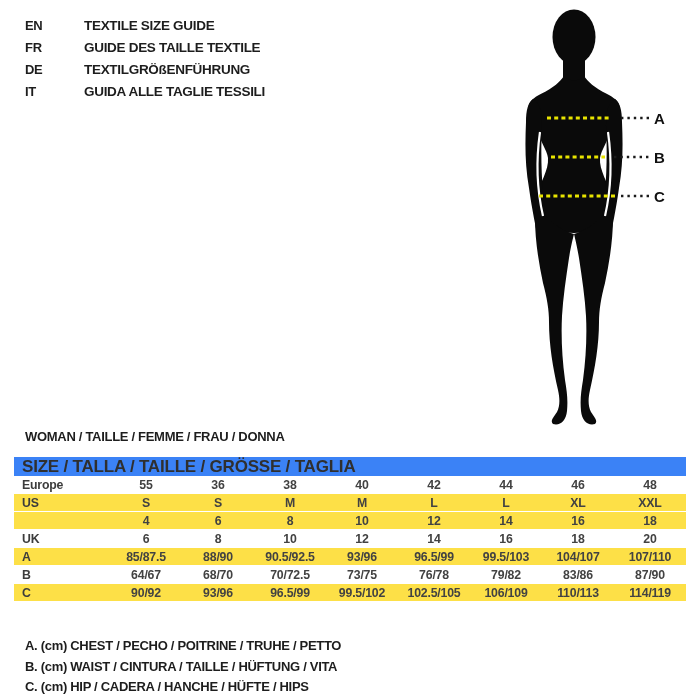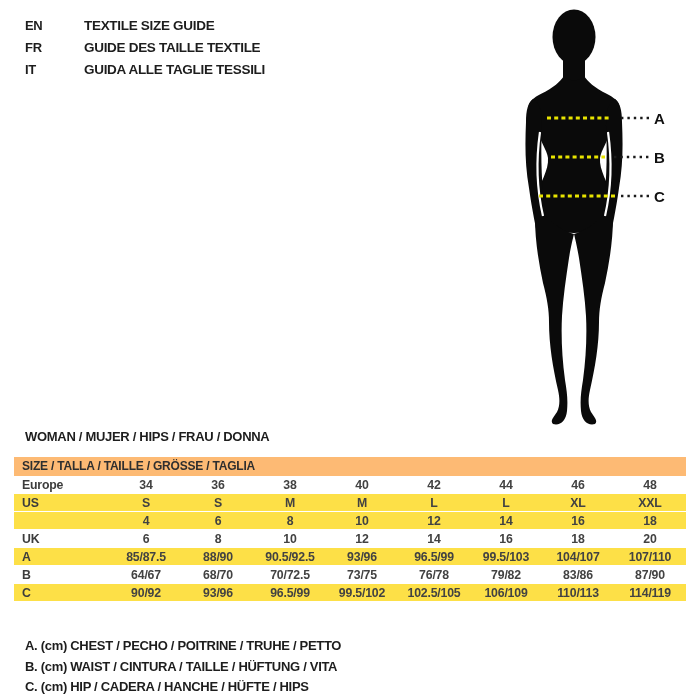--- a/index.html
+++ b/index.html
@@ -18,22 +18,22 @@
 
   
   .figure{position:absolute;left:490px;top:0;width:210px;height:430px;}
   .marker-label{font-family:"Liberation Sans","DejaVu Sans",sans-serif;font-size:15px;font-weight:700;fill:#111;}
 
   
   .gender-line{position:absolute;left:25px;top:429px;font-size:13px;font-weight:700;color:#1d1d1d;letter-spacing:-0.3px;}
 
   
   .table-wrap{position:absolute;left:14px;top:457px;width:672px;}
-  .table-header{height:19px;line-height:19px;background:#fdba74;color:#2f2f2f;
-    font-size:12px;font-weight:700;padding-left:8px;letter-spacing:-0.2px;box-sizing:border-box;}
+  .table-header{height:19px;line-height:19px;background:#3b82f6;color:#2f2f2f;
+    font-size:17px;font-weight:700;padding-left:8px;letter-spacing:-0.2px;box-sizing:border-box;}
   table.size-table{width:100%;border-collapse:separate;border-spacing:0;table-layout:fixed;}
   table.size-table td{
     height:17px;border-bottom:1px solid #ffffff;
     font-size:12.3px;font-weight:700;color:#424242;text-align:center;
     padding:0;letter-spacing:-0.2px;white-space:nowrap;overflow:hidden;
   }
   table.size-table td.rowlabel{text-align:left;padding-left:8px;color:#3c3c3c;}
   table.size-table col.lblcol{width:96px;}
   tr.shaded td{background:#fde047;}
   tr.plain td{background:#ffffff;}
@@ -43,20 +43,21 @@
   .legend-line{height:20.5px;line-height:20.5px;font-size:13px;font-weight:700;color:#1d1d1d;letter-spacing:-0.3px;white-space:nowrap;}
 </style>
 </head>
 <body>
 
 <div class="canvas">
 
   <div class="lang-list" id="langList">
       <div class="lang-row"><span class="lang-code">EN</span><span class="lang-title">TEXTILE SIZE GUIDE</span></div>
       <div class="lang-row"><span class="lang-code">FR</span><span class="lang-title">GUIDE DES TAILLE TEXTILE</span></div>
+      <div class="lang-row"><span class="lang-code">DE</span><span class="lang-title">TEXTILGRÖßENFÜHRUNG</span></div>
       <div class="lang-row"><span class="lang-code">IT</span><span class="lang-title">GUIDA ALLE TAGLIE TESSILI</span></div>
     </div>
 
   <svg class="figure" viewBox="0 0 210 430" xmlns="http://www.w3.org/2000/svg">
     <g fill="#0a0a0a" stroke="none">
 
       <ellipse cx="84" cy="37" rx="21.5" ry="27.5"></ellipse>
 
       <path d="M73,48 L73,86 Q84,93 95,86 L95,48 Z"></path>
 
@@ -102,40 +103,40 @@
       <line x1="61" y1="157" x2="115" y2="157" stroke="#e8e400" stroke-width="3.2" stroke-dasharray="4 3.2"></line>
       <line x1="124" y1="157" x2="159" y2="157" stroke="#1a1a1a" stroke-width="2.4" stroke-dasharray="2.4 4"></line>
       <text class="marker-label" x="164" y="163">B</text>
 
       <line x1="49" y1="196" x2="125" y2="196" stroke="#e8e400" stroke-width="3.2" stroke-dasharray="4 3.2"></line>
       <line x1="131" y1="196" x2="159" y2="196" stroke="#1a1a1a" stroke-width="2.4" stroke-dasharray="2.4 4"></line>
       <text class="marker-label" x="164" y="202">C</text>
     </g>
   </svg>
 
-  <div class="gender-line">WOMAN / MUJER / HIPS / FRAU / DONNA</div>
+  <div class="gender-line">WOMAN / TAILLE / FEMME / FRAU / DONNA</div>
 
   <div class="table-wrap">
     <div class="table-header">SIZE / TALLA / TAILLE / GRÖSSE / TAGLIA</div>
     <table class="size-table">
       <colgroup>
         <col class="lblcol">
           <col>
           <col>
           <col>
           <col>
           <col>
           <col>
           <col>
           <col>
       </colgroup>
       <tbody id="sizeTableBody">
           <tr class="plain">
             <td class="rowlabel">Europe</td>
-            <td>34</td>
+            <td>55</td>
             <td>36</td>
             <td>38</td>
             <td>40</td>
             <td>42</td>
             <td>44</td>
             <td>46</td>
             <td>48</td>
           </tr>
           <tr class="shaded">
             <td class="rowlabel">US</td>

